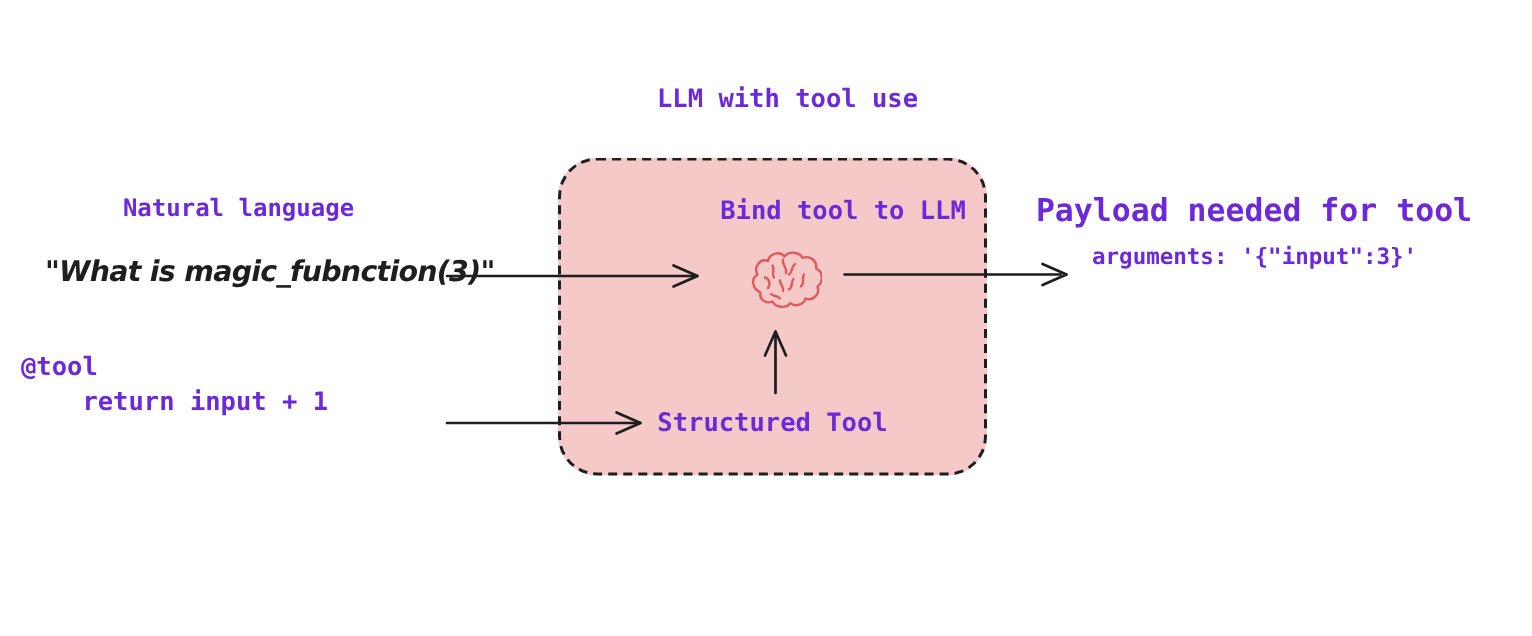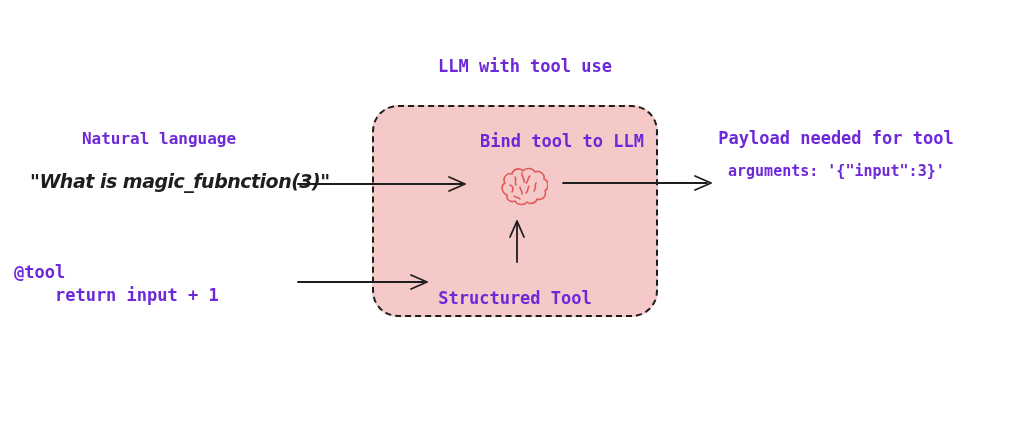--- a/index.html
+++ b/index.html
@@ -11,32 +11,32 @@
   .abs{position:absolute;}
   .ctr{transform:translateX(-50%);white-space:nowrap;}
 
   .title{left:525px;top:56px;font-size:17px;font-weight:700;}
   .nl-heading{left:159px;top:129px;font-size:16px;font-weight:700;text-align:right;}
   .quote{
     left:30px;top:170px;font-size:19px;color:#1e1e1e;
     font-family:"DejaVu Sans","Liberation Sans",sans-serif;
     font-style:italic;font-weight:600;letter-spacing:-0.5px;white-space:nowrap;
   }
-  .code{left:14px;top:261px;font-size:17px;font-weight:600;line-height:23px;}
+  .code{left:14px;top:234px;font-size:17px;font-weight:600;line-height:23px;}
   .code div{white-space:pre;}
 
   .bind-box{
     left:372px;top:105px;width:286px;height:212px;box-sizing:border-box;
     background:#f6c9c9;border:2px dashed #1e1e1e;border-radius:26px;
   }
   .box-heading{position:absolute;left:50%;top:24px;font-size:17px;font-weight:700;margin-left:47px;}
   .brain{position:absolute;left:122px;top:58px;}
-  .tool-label{position:absolute;left:50%;top:165px;font-size:17px;font-weight:700;margin-top:16px;}
+  .tool-label{position:absolute;left:50%;top:165px;font-size:17px;font-weight:700;}
 
-  .payload-heading{left:836px;top:128px;font-size:17px;font-weight:700;}
+  .payload-heading{left:836px;top:128px;font-size:21px;font-weight:700;}
   .payload{left:728px;top:161px;font-size:15px;font-weight:600;line-height:20px;}
   .payload div{white-space:pre;}
 
   .arrows{position:absolute;left:0;top:0;pointer-events:none;}
   .arrows path{stroke:#1e1e1e;stroke-width:1.8;fill:none;stroke-linecap:round;stroke-linejoin:round;}
   .brain path{stroke:#e05a5a;stroke-width:1.6;fill:none;stroke-linecap:round;stroke-linejoin:round;}
 </style>
 </head>
 <body>
 

